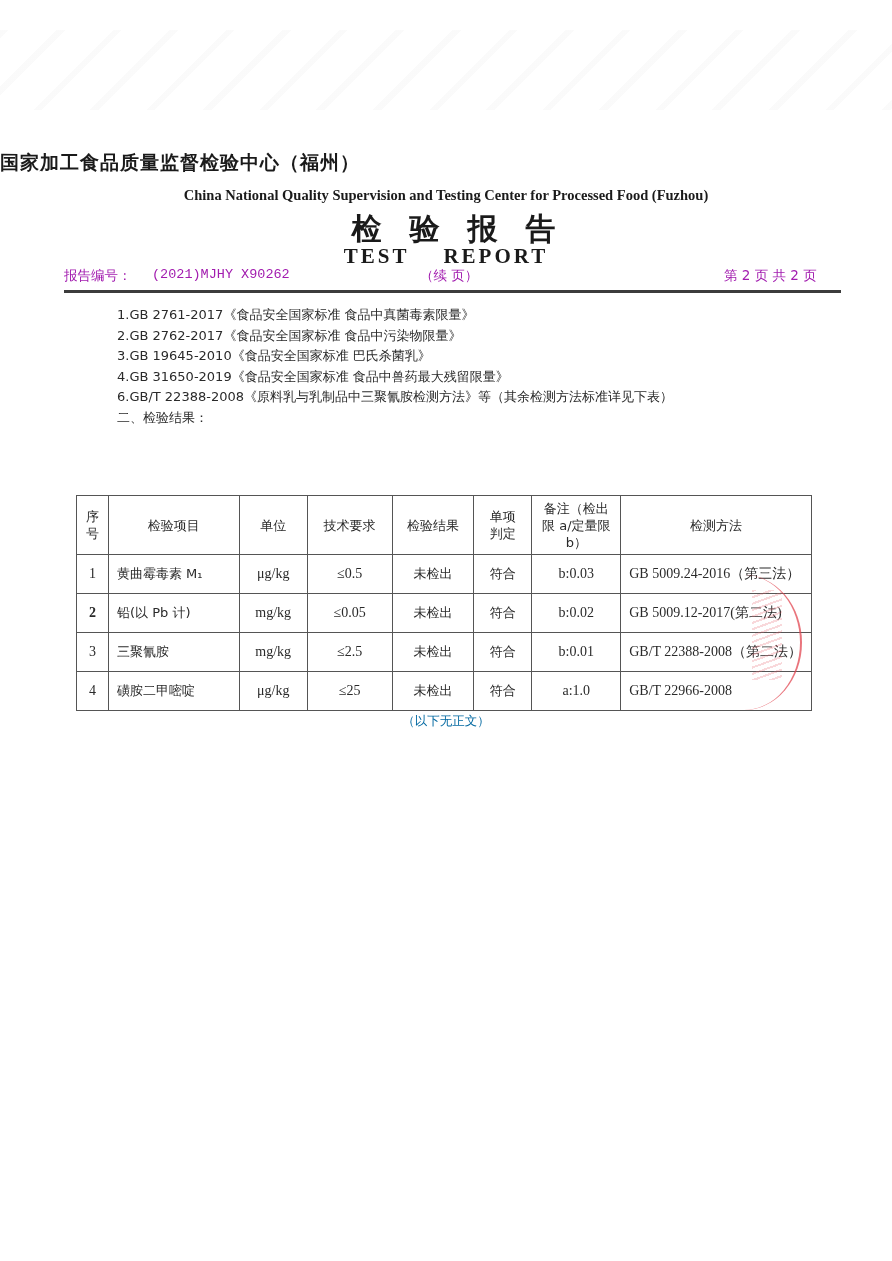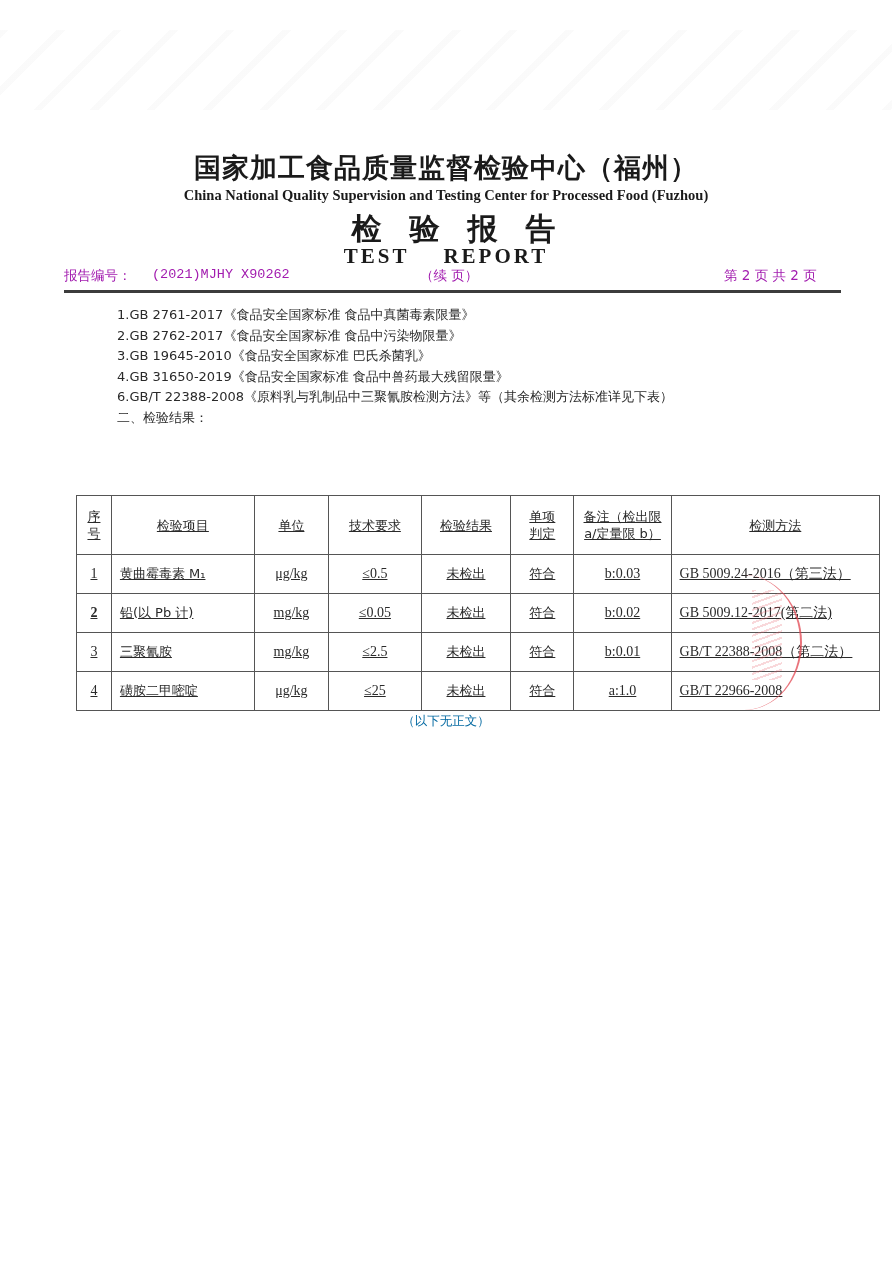--- a/index.html
+++ b/index.html
@@ -2,22 +2,22 @@
 <html><head>
   <meta charset="utf-8">
   <style>
     html, body { margin: 0; padding: 0; }
     body {
       width: 892px; height: 1261px; background: #ffffff; position: relative; overflow: hidden;
       font-family: "DejaVu Serif", "Liberation Serif", serif; color: #1e1e1e;
     }
     .abs { position: absolute; }
     .title-cn {
-      left: 0; width: 892px; top: 150px; text-align: center;
-      font-family: "DejaVu Serif", serif; font-weight: bold; font-size: 27px; letter-spacing: 1px; color: #1a1a1a;
+      left: 0; width: 892px; top: 150px; 
+      font-family: "DejaVu Serif", serif; font-weight: bold; font-size: 19px; letter-spacing: 1px; color: #1a1a1a;
     }
     .title-en {
       left: 0; width: 892px; top: 187px; text-align: center;
       font-family: "Liberation Serif", serif; font-weight: bold; font-size: 14.5px; color: #1a1a1a;
     }
     .report-cn {
       left: 0; width: 892px; top: 209px; text-align: center;
       font-family: "DejaVu Serif", serif; font-weight: bold; font-size: 30px; letter-spacing: 28px; padding-left: 43px; box-sizing: border-box; color: #1a1a1a;
     }
     .report-en {
@@ -30,22 +30,22 @@
     .cont { left: 420px; font-family: "DejaVu Sans", sans-serif; }
     .page-of { left: 724px; font-family: "DejaVu Sans", sans-serif; }
     .rule { left: 64px; top: 290px; width: 777px; height: 3px; background: #3c3c3c; }
 
     .basis { left: 117px; top: 305px; width: 680px; font-size: 13px; line-height: 20.5px; color: #2a2a2a;
       font-family: "DejaVu Sans", sans-serif; }
     .basis .line { white-space: nowrap; }
     .basis .wrap { white-space: normal; }
 
     table.results {
-      position: absolute; left: 76px; top: 495px; width: 804px; border-collapse: collapse;
-      font-size: 13px; color: #2a2a2a; font-family: "DejaVu Sans", sans-serif; text-decoration: underline;
+      position: absolute; left: 76px; top: 495px; width: 736px; border-collapse: collapse;
+      font-size: 13px; color: #2a2a2a; font-family: "DejaVu Sans", sans-serif;
     }
     table.results td, table.results th {
       border: 1px solid #555; text-align: center; font-weight: normal; padding: 0;
     }
     table.results th { height: 58px; line-height: 17px; }
     table.results td { height: 38px; }
     td.item { text-align: left !important; padding-left: 8px !important; }
     td.method { text-align: left !important; padding-left: 8px !important; font-family: "Liberation Serif", serif; font-size: 14px; }
     .num { font-family: "Liberation Serif", serif; font-size: 14px; }
     .end-note { left: 0; width: 892px; top: 713px; text-align: center; font-size: 12.5px; color: #0369a1; font-family: "DejaVu Sans", sans-serif; }

